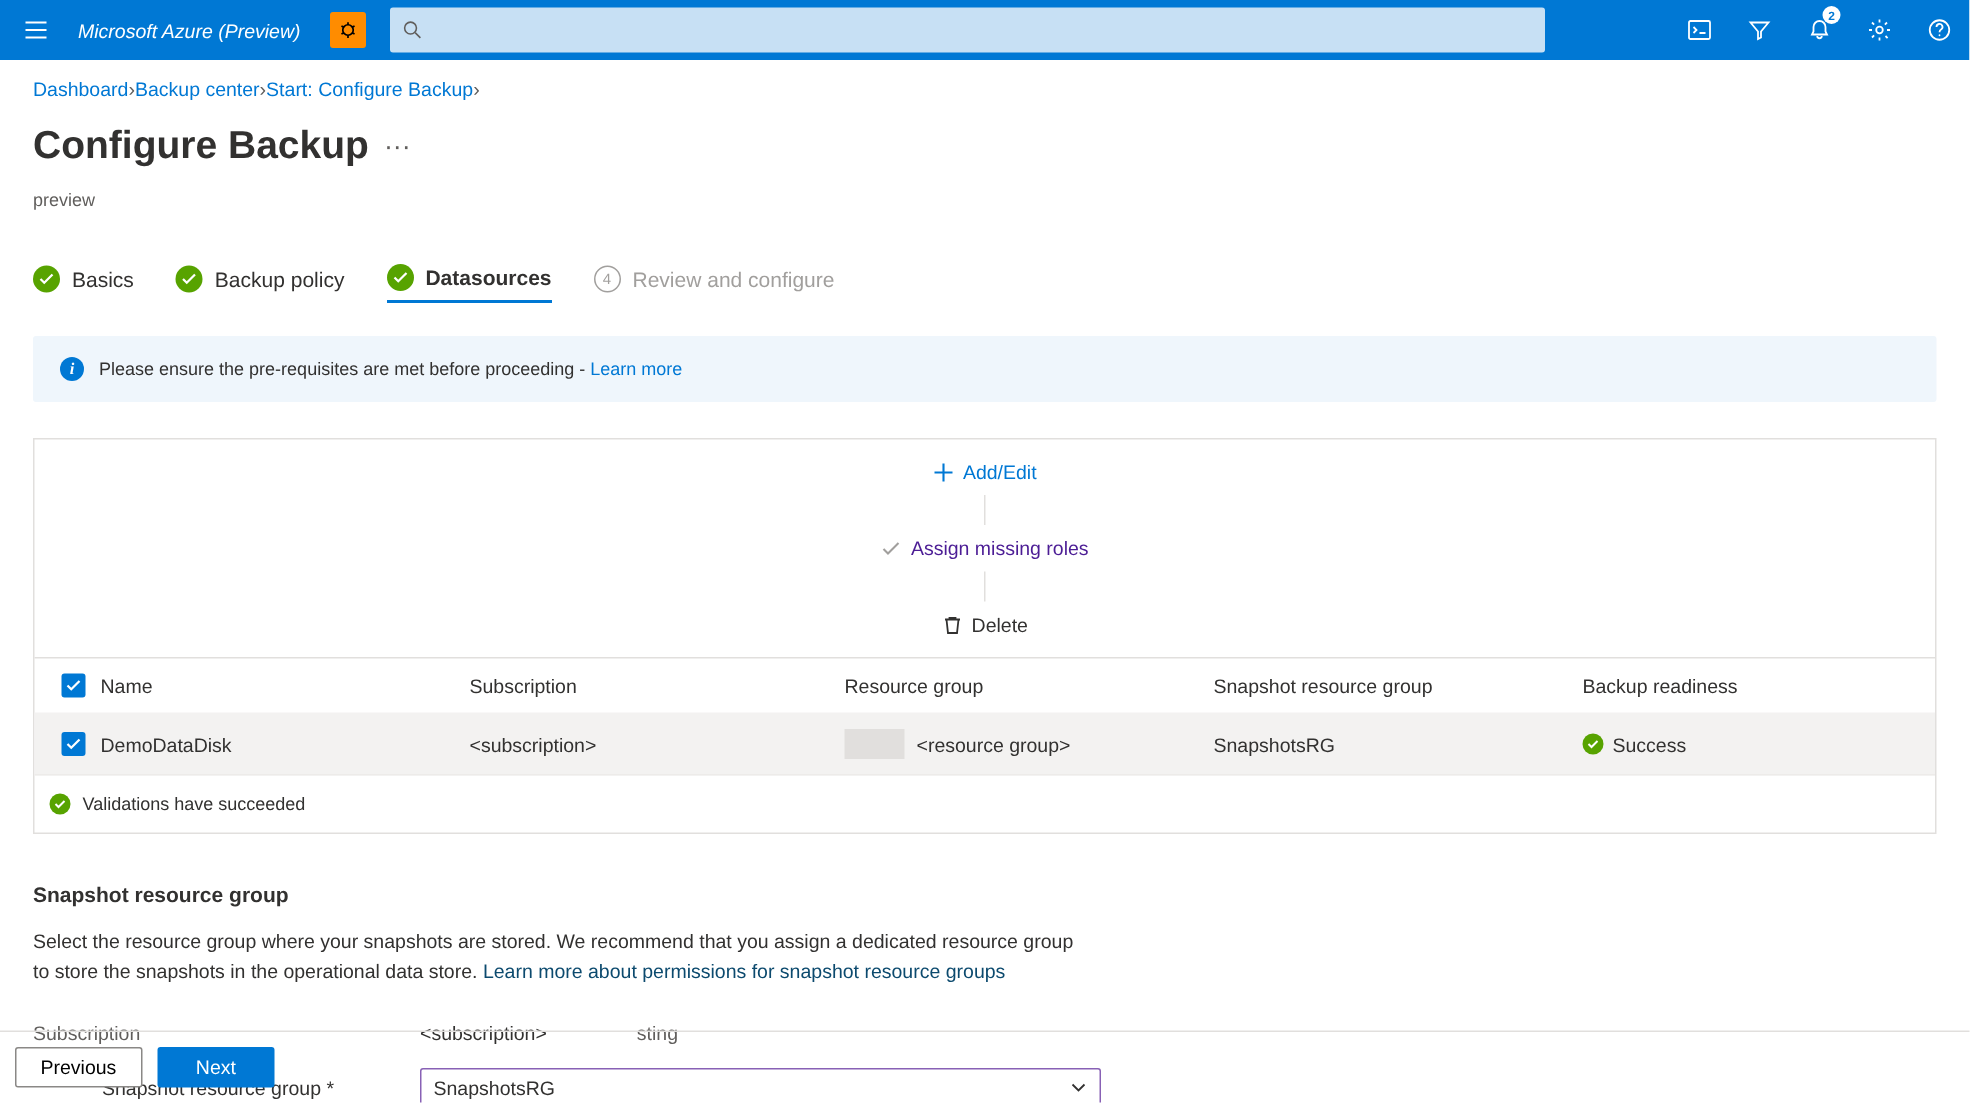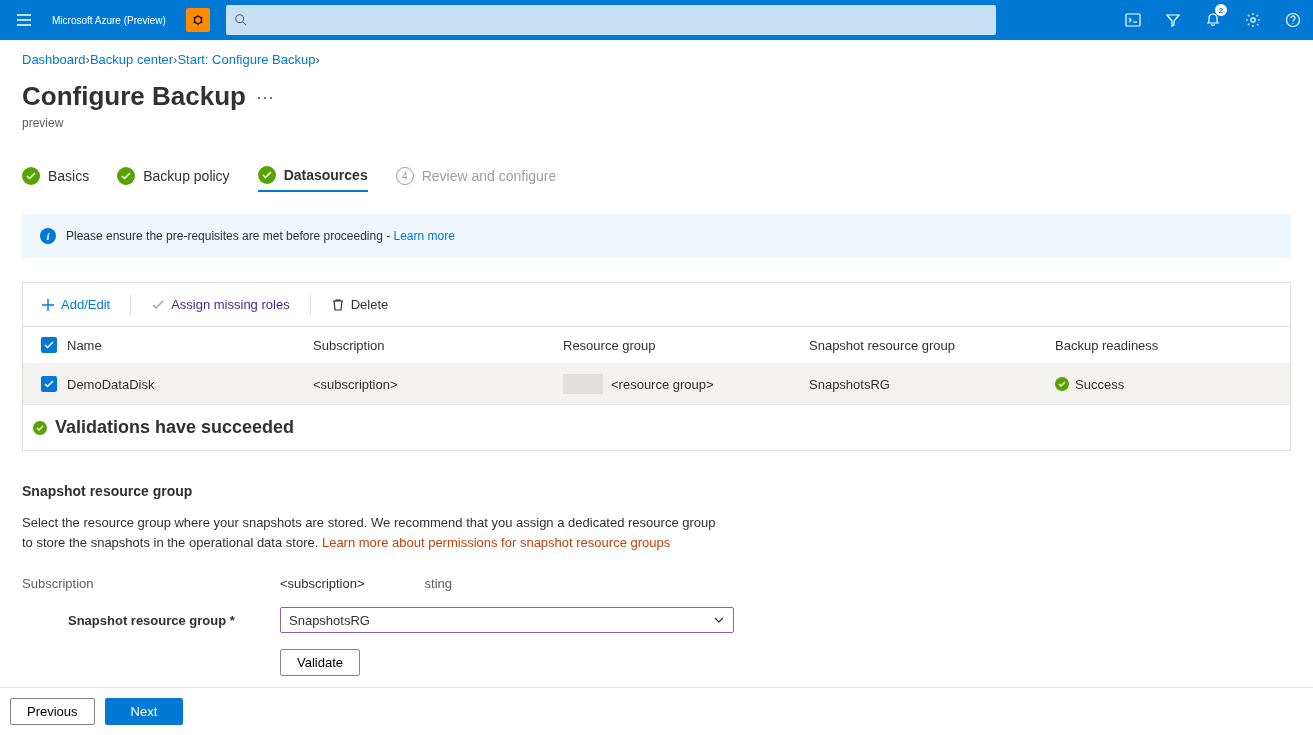--- a/index.html
+++ b/index.html
@@ -2,86 +2,86 @@
 <html><head>
 <meta charset="utf-8">
 <style>
 * { margin:0; padding:0; box-sizing:border-box; font-family:'Segoe UI',Tahoma,sans-serif; }
 body { background:#fff; color:#323130; font-size:13px; width:1313px; height:735px; overflow:hidden; }
 
 
 .topbar { height:40px; background:#0078d4; display:flex; align-items:center; color:#fff; }
 .hamburger { width:48px; height:40px; display:flex; align-items:center; justify-content:center; cursor:pointer; }
 .hamburger svg { width:16px; height:16px; }
-.brand { font-size:10px; padding:0 20px 0 4px; white-space:nowrap; }
+.brand { font-size:13px; padding:0 20px 0 4px; white-space:nowrap;font-style:italic; }
 .preview-badge { width:24px; height:24px; margin-right:10px; background:#ff8c00; border-radius:2px; display:flex; align-items:center; justify-content:center; }
 .searchbox { flex:1; height:30px; margin:0 6px; background:#c7e0f4; border-radius:2px; display:flex; align-items:center; padding:0 8px; color:#605e5c; max-width:770px; }
 .searchbox svg { width:14px; height:14px; margin-right:6px; }
 .searchbox input { border:none; background:transparent; outline:none; width:100%; font-size:13px; color:#323130; }
 .top-right { margin-left:auto; display:flex; align-items:center; }
 .top-icon { width:40px; height:40px; display:flex; align-items:center; justify-content:center; cursor:pointer; position:relative; }
 .top-icon svg { width:16px; height:16px; }
 .badge { position:absolute; top:4px; right:6px; background:#fff; color:#0078d4; border-radius:50%; width:12px; height:12px; font-size:8px; display:flex; align-items:center; justify-content:center; font-weight:600; }
 
 
 .content { padding:10px 22px 0 22px; }
 .breadcrumb { display:flex; align-items:center; gap:0; font-size:13px; color:#605e5c; padding-top:2px; }
 .breadcrumb a { color:#0078d4; text-decoration:none; }
 .breadcrumb .sep { color:#605e5c; }
 .page-title-row { display:flex; align-items:center; gap:10px; margin-top:14px; }
 .page-title { font-size:26px; font-weight:600; }
 .more { font-size:18px; color:#605e5c; line-height:1; }
-.subtitle { font-size:12px; color:#605e5c; margin-top:4px; }
+.subtitle { font-size:12px; color:#605e5c; margin-top:14px; }
 
 
 .steps { display:flex; align-items:center; gap:28px; margin-top:36px; }
 .step { display:flex; align-items:center; gap:8px; font-size:14px; color:#323130; cursor:pointer; padding-bottom:6px; }
 .step.active { border-bottom:2px solid #0078d4; font-weight:600; }
 .step.future { color:#a19f9d; }
 .step-check { width:18px; height:18px; border-radius:50%; background:#57a300; display:flex; align-items:center; justify-content:center; }
 .step-check svg { width:10px; height:10px; }
 .step-num { width:18px; height:18px; border-radius:50%; border:1px solid #a19f9d; display:flex; align-items:center; justify-content:center; font-size:10px; color:#a19f9d; }
 
 
 .infobar { background:#eff6fc; padding:14px 18px; margin-top:22px; display:flex; align-items:center; gap:10px; font-size:12px; border-radius:2px; }
 .info-icon { width:16px; height:16px; border-radius:50%; background:#0078d4; color:#fff; display:flex; align-items:center; justify-content:center; font-size:11px; font-weight:700; font-style:italic; font-family:Georgia,serif;}
 .infobar a { color:#0078d4; text-decoration:none; }
 
 
 .panel { border:1px solid #e1dfdd; margin-top:24px; }
-.toolbar { display:flex; align-items:center; padding:10px 8px; gap:4px; border-bottom:1px solid #e1dfdd; font-size:13px; }
+.toolbar { display:flex; align-items:center; padding:10px 8px; gap:4px; border-bottom:1px solid #e1dfdd; font-size:13px;flex-direction:column; }
 .toolbtn { display:flex; align-items:center; gap:6px; padding:4px 10px; cursor:pointer; color:#323130; }
 .toolbtn.primary { color:#0078d4; }
 .toolbtn svg { width:14px; height:14px; }
 .divider { width:1px; height:20px; background:#e1dfdd; margin:0 6px; }
 .tbl-header { display:flex; align-items:center; padding:10px 8px; font-size:13px; font-weight:400; color:#323130; border-bottom:1px solid #f3f2f1; }
 .tbl-row { display:flex; align-items:center; padding:10px 8px; background:#f3f2f1; font-size:13px; border-bottom:1px solid #edebe9; }
 .col-check { width:36px; display:flex; justify-content:center; }
 .col-name { width:246px; }
 .col-sub { width:250px; }
 .col-rg { width:246px; display:flex; align-items:center; gap:8px; }
 .col-snap { width:246px; }
 .col-ready { flex:1; display:flex; align-items:center; gap:6px; }
 .chk { width:16px; height:16px; background:#0078d4; border-radius:2px; display:flex; align-items:center; justify-content:center; cursor:pointer; }
 .chk svg { width:10px; height:10px; }
 .greybox { width:40px; height:20px; background:#e1dfdd; }
 .success-dot { width:14px; height:14px; border-radius:50%; background:#57a300; display:flex; align-items:center; justify-content:center; }
 .success-dot svg { width:8px; height:8px; }
-.validation-row { display:flex; align-items:center; gap:8px; padding:12px 10px; font-size:18px;font-weight:bold; }
+.validation-row { display:flex; align-items:center; gap:8px; padding:12px 10px; font-size:12px; }
 
 
 .section-title { font-size:14px; font-weight:600; margin-top:32px; }
 .section-desc { font-size:13px; color:#323130; margin-top:14px; max-width:700px; line-height:1.5; }
-.section-desc a { color:#c2410c; text-decoration:none; }
+.section-desc a { color:#0c4a6e; text-decoration:none; }
 .form { margin-top:24px; }
 .form-row { display:flex; align-items:center; margin-bottom:16px; }
 .form-label { width:258px; font-size:13px; color:#605e5c; }
 .form-value { font-size:13px; }
 .indent { margin-left:46px; }
-.req { color:#323130;font-weight:bold; }
+.req { color:#323130; }
 .select { width:454px; height:26px; border:1px solid #8a8886; border-bottom:1px solid #8a8886; border-radius:2px; display:flex; align-items:center; justify-content:space-between; padding:0 8px; font-size:13px; cursor:pointer; }
 .select.focused { border:1px solid #8861b5; }
 .select svg { width:12px; height:12px; }
 .btn { border:1px solid #8a8886; background:#fff; padding:5px 16px; font-size:13px; cursor:pointer; border-radius:2px; }
 
 
 .footer { position:absolute; bottom:0; left:0; right:0; border-top:1px solid #e1dfdd; padding:10px; display:flex; gap:10px; }
 .btn-secondary { border:1px solid #8a8886; background:#fff; padding:5px 16px; font-size:13px; cursor:pointer; border-radius:2px; }
 .btn-primary { border:none; background:#0078d4; color:#fff; padding:5px 26px; font-size:13px; cursor:pointer; border-radius:2px; }
 </style>

